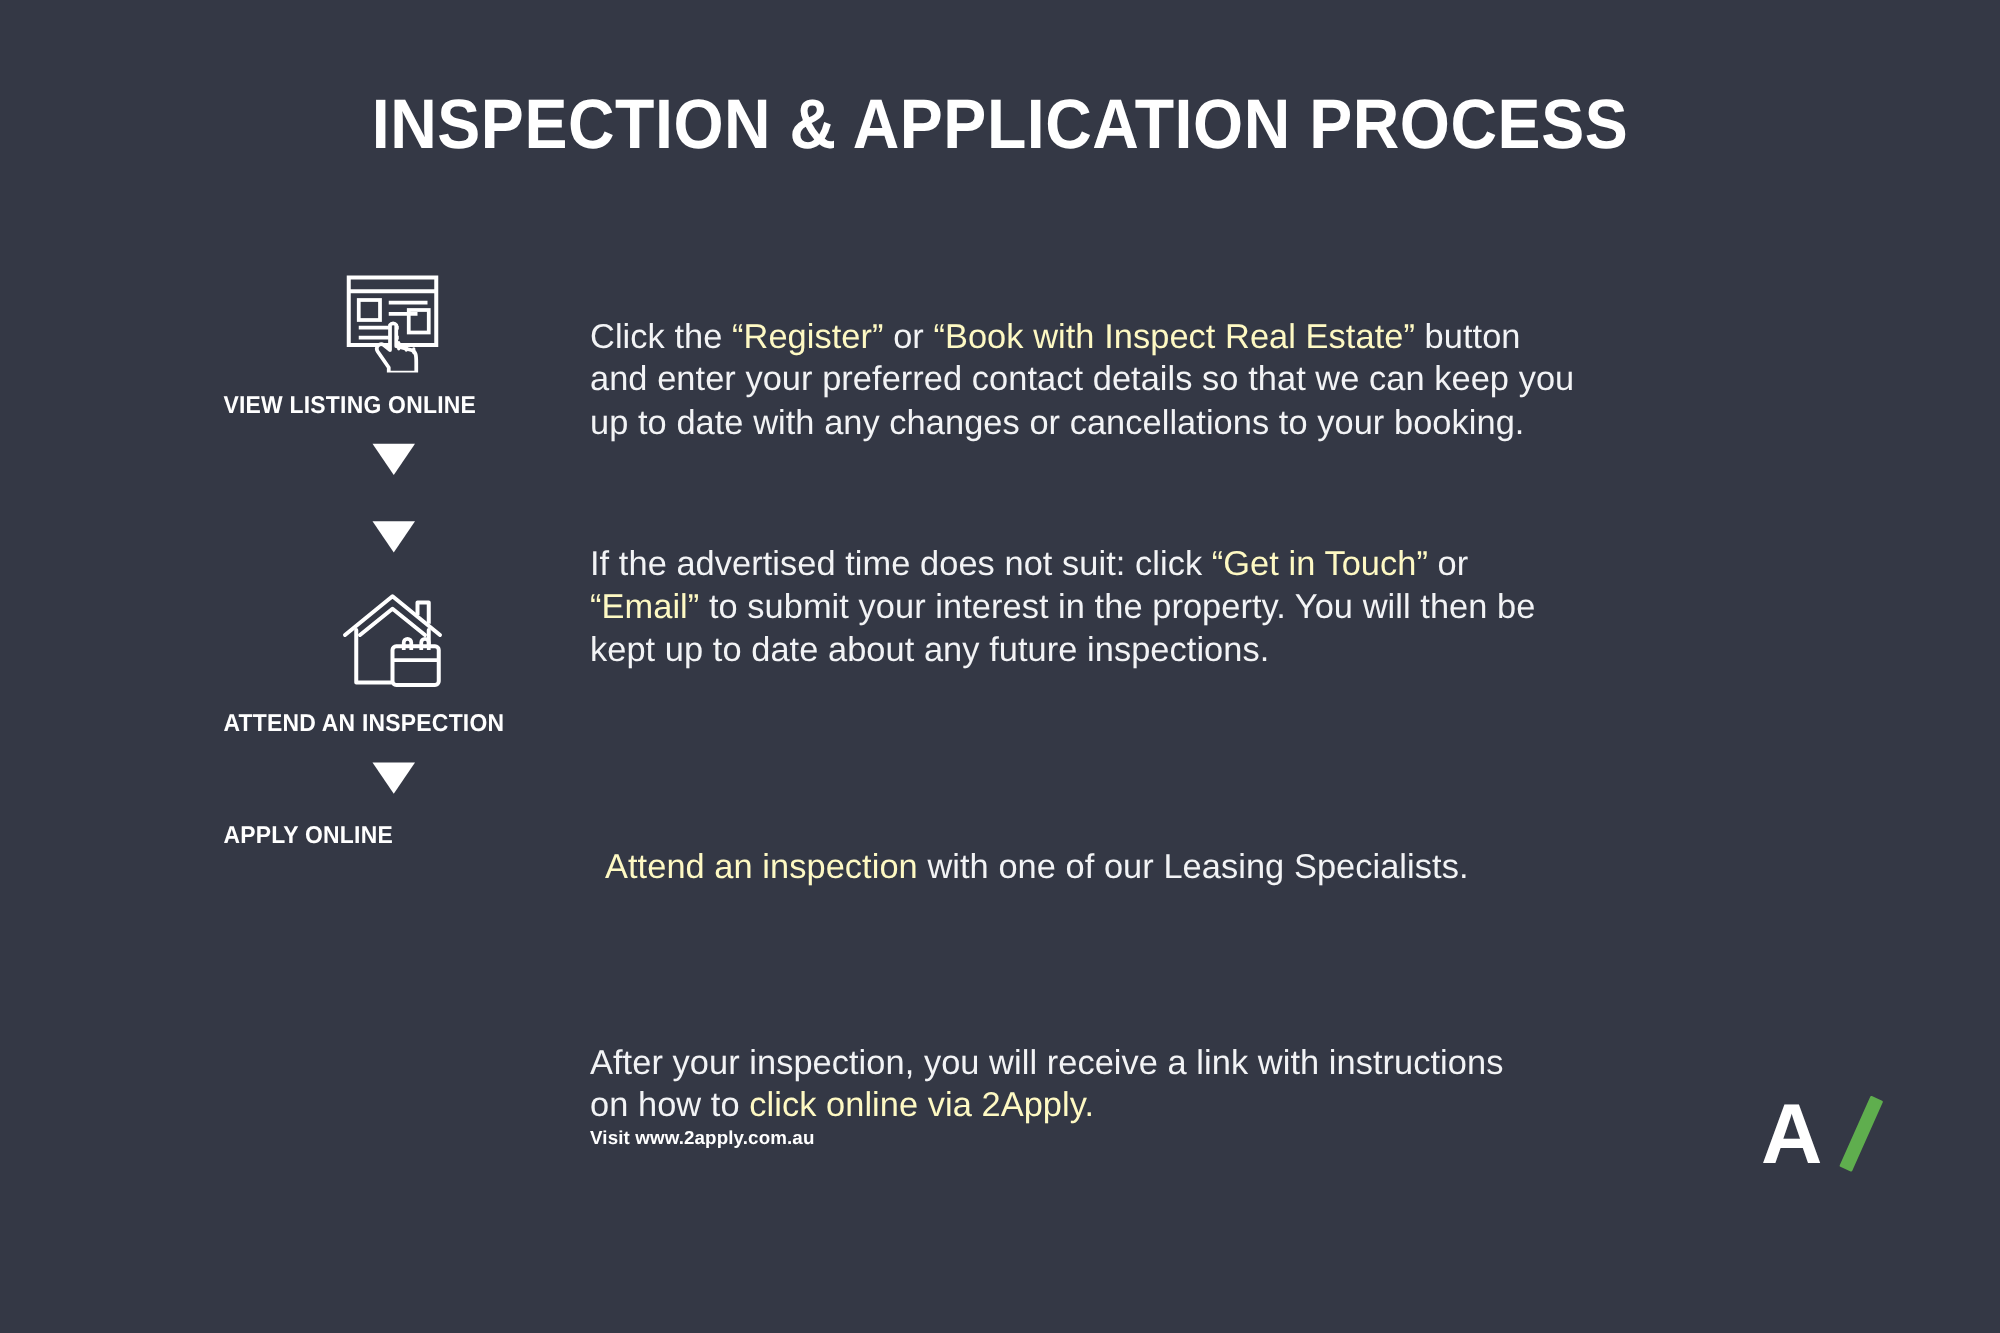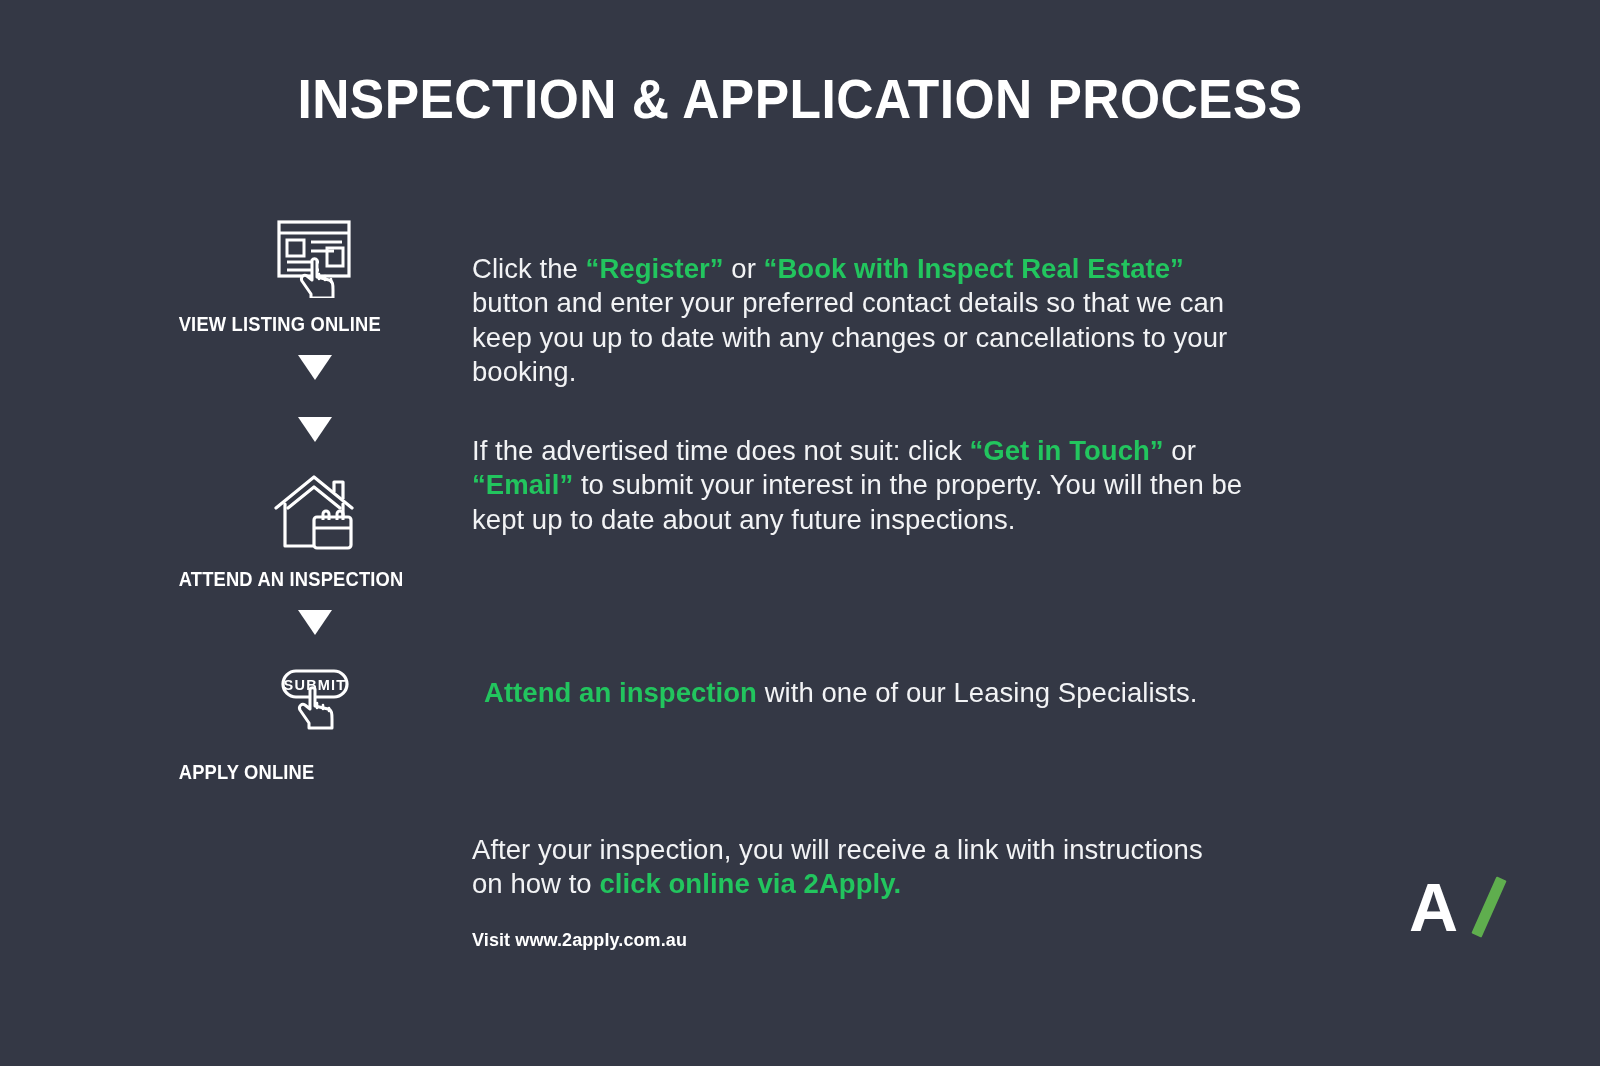--- a/index.html
+++ b/index.html
@@ -81,27 +81,26 @@
     top: 205px;
     width: 810px;
   }
   .desc {
     color: #f2f3f5;
     font-size: 27.5px;
     line-height: 1.25;
     font-weight: normal;
     letter-spacing: 0.05px;
   }
-  .desc .hl { color: #22c55e; font-weight: bold; }
+  .desc .hl { color: #fef9c3; }
   .desc p { margin: 0; }
   .visit-line {
-    margin-top: 27px;
-    color: #ffffff;
-    font-weight: bold;
-    font-size: 18px;
+    color: #ffffff;
+    font-weight: bold;
+    font-size: 15px;
     letter-spacing: 0.1px;
   }
 
   
   #desc-0 { position: absolute; top: 47px;  left: 0; width: 790px; }
   #desc-1 { position: absolute; top: 229px; left: 0; width: 790px; }
   #desc-2 { position: absolute; top: 471px; left: 12px; width: 790px; }
   #desc-3 { position: absolute; top: 628px; left: 0; width: 760px; }
 
   
@@ -190,28 +189,20 @@
       </svg>
     </div>
     <div class="step-label">ATTEND AN INSPECTION</div>
   </div>
 
   <div class="arrow-wrap">
     <div class="arrow-down"></div>
   </div>
 
   <div class="step-node">
-    <div class="icon-box">
-      <svg width="92" height="84" viewBox="0 0 92 84" fill="none">
-        <rect x="14" y="8" width="64" height="26" rx="13" stroke="#ffffff" stroke-width="3.2"></rect>
-        <text x="46" y="27" text-anchor="middle" fill="#ffffff" font-family="Liberation Sans, sans-serif" font-size="14.5" font-weight="bold" letter-spacing="1.2">SUBMIT</text>
-        <path d="M41 26 v20 l-5 -4 c-3 -2 -7 1 -5 5 l9 13 v5 h23 v-9 c0 -5 0 -9 -4 -10 l-13 -3 v-17 a3 3 0 0 0 -5 0 z" fill="#343845" stroke="#ffffff" stroke-width="3" stroke-linejoin="round"></path>
-        <path d="M48 45 v-5 M54 46 v-4 M60 48 v-3" stroke="#ffffff" stroke-width="2.6" stroke-linecap="round"></path>
-      </svg>
-    </div>
     <div class="step-label">APPLY ONLINE</div>
   </div>
 
 </div>
 
 <div class="descriptions">
   <div class="desc" id="desc-0">
     <p><span>Click the </span><span class="hl">“Register”</span><span> or </span><span class="hl">“Book with Inspect Real Estate”</span><span> button and enter your preferred contact details so that we can keep you up to date with any changes or cancellations to your booking.</span></p>
   </div>
   <div class="desc" id="desc-1">

